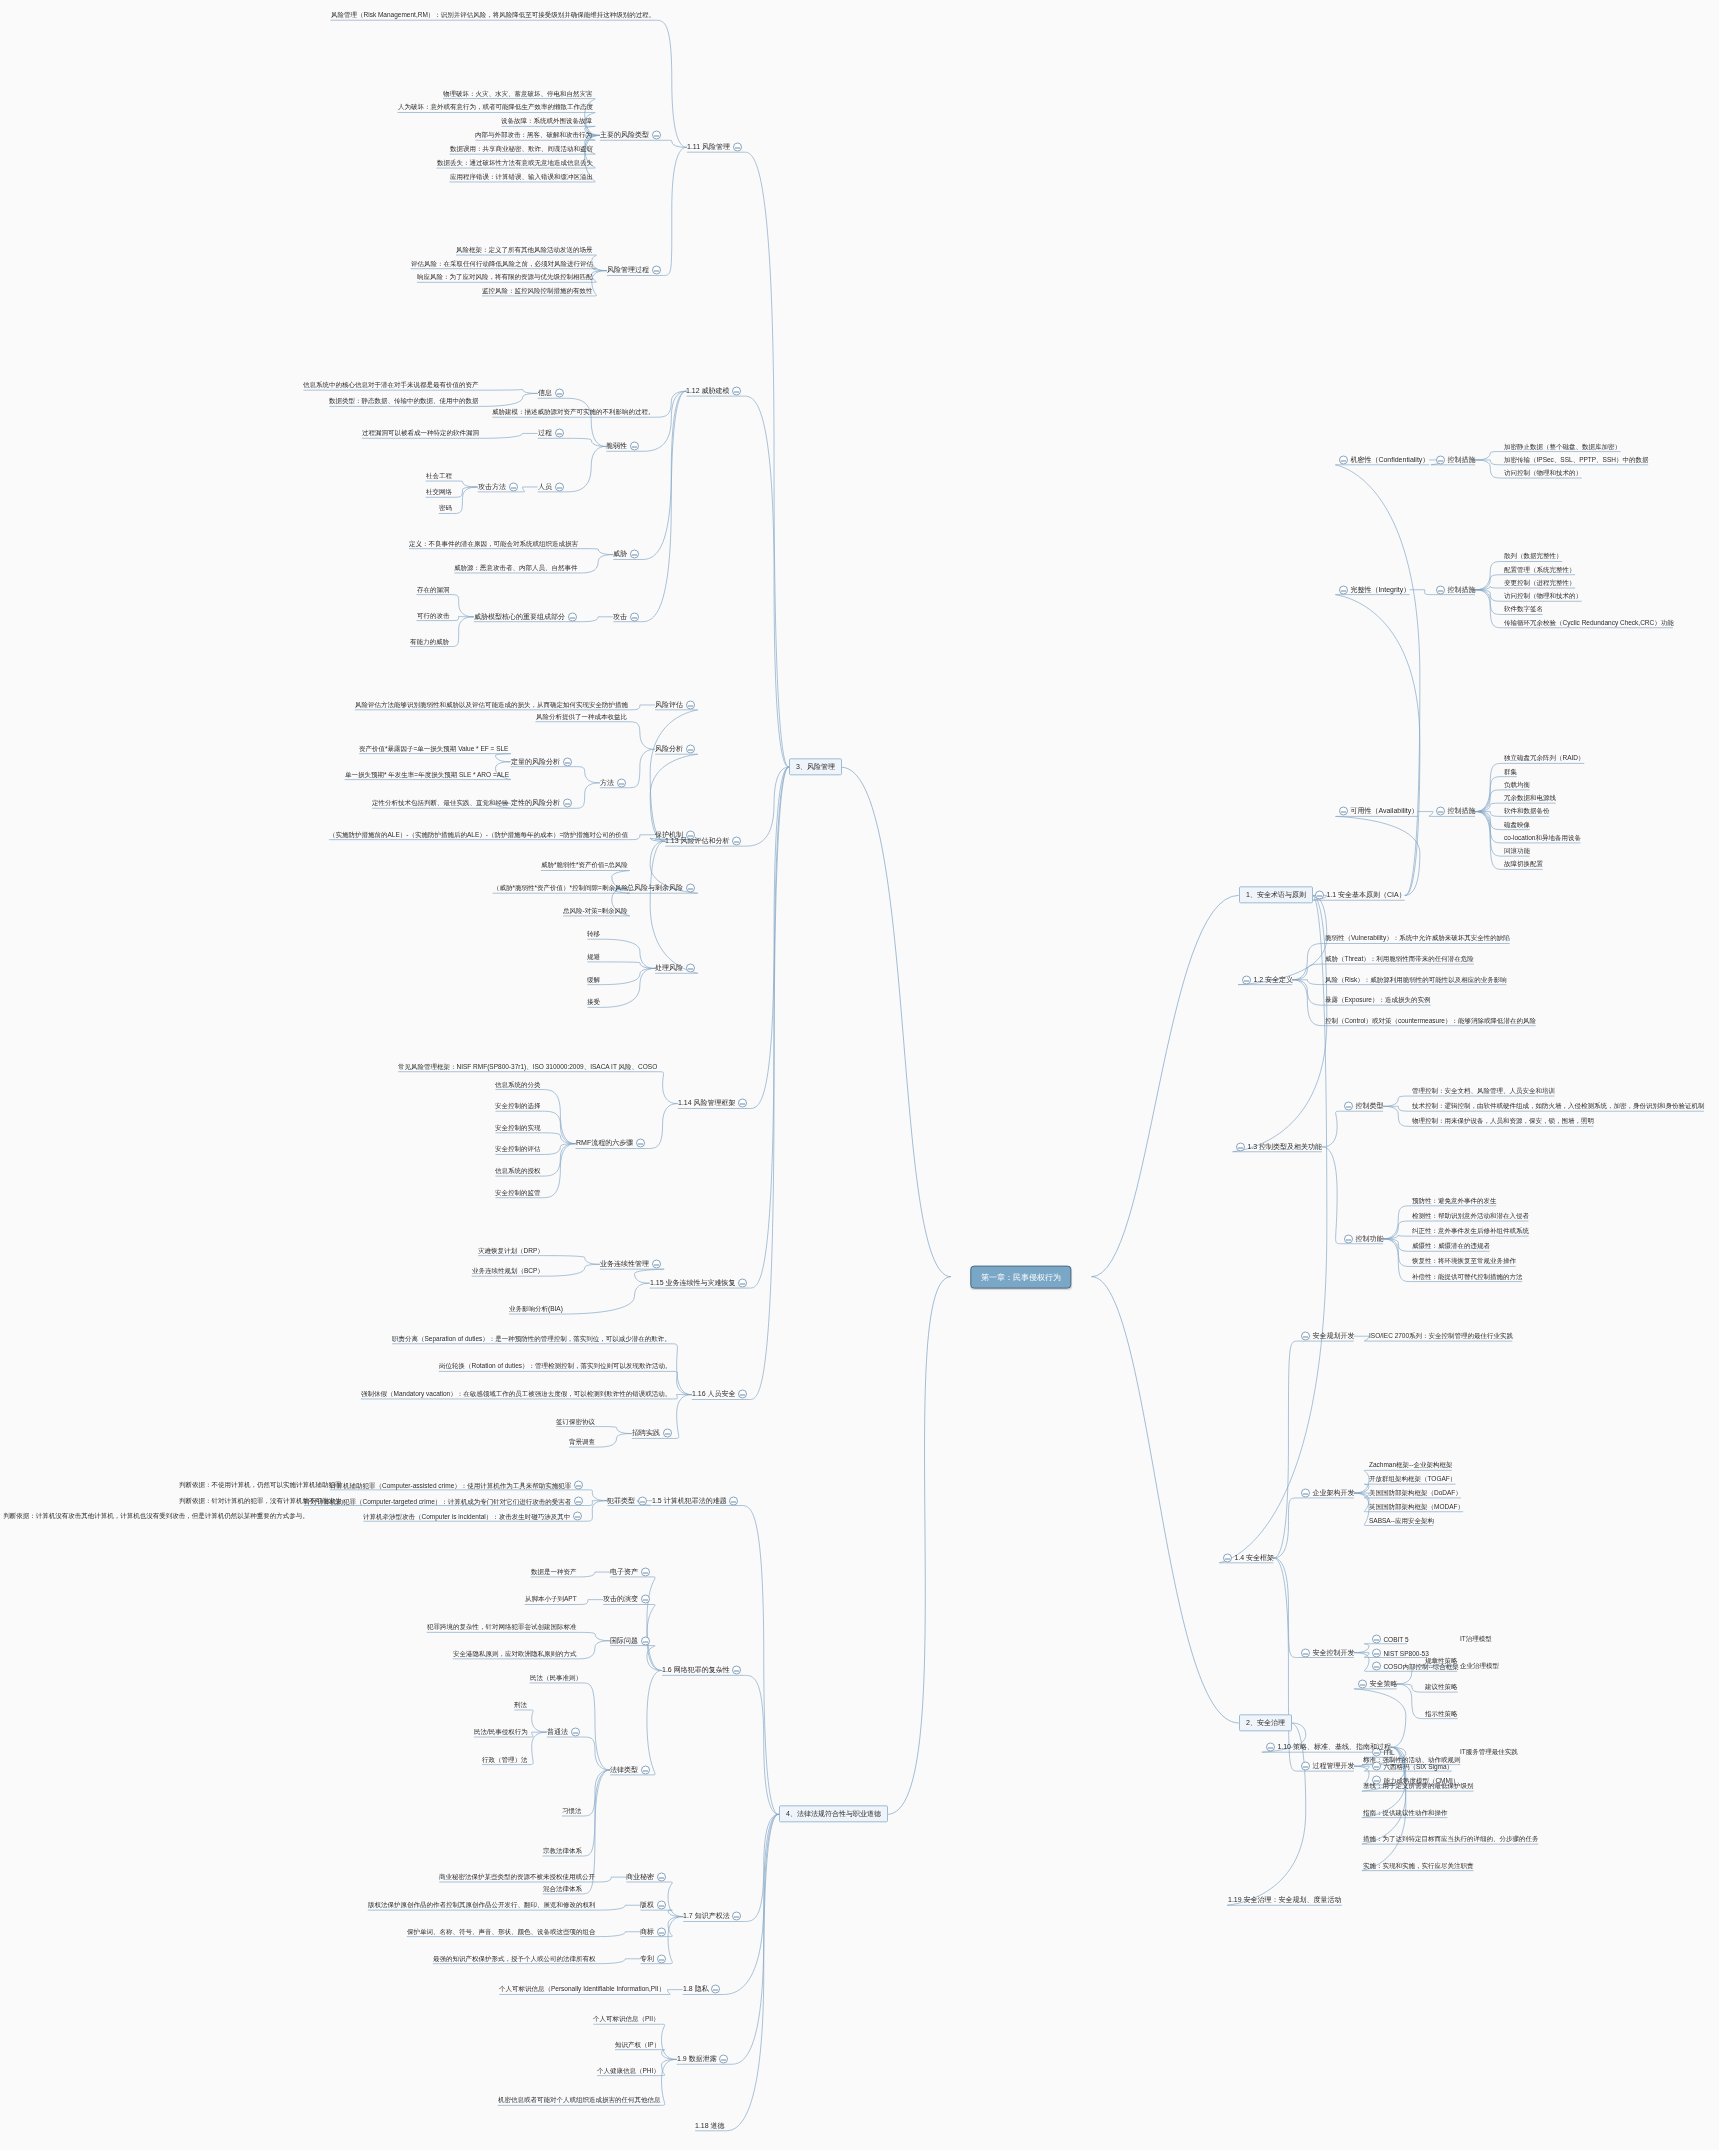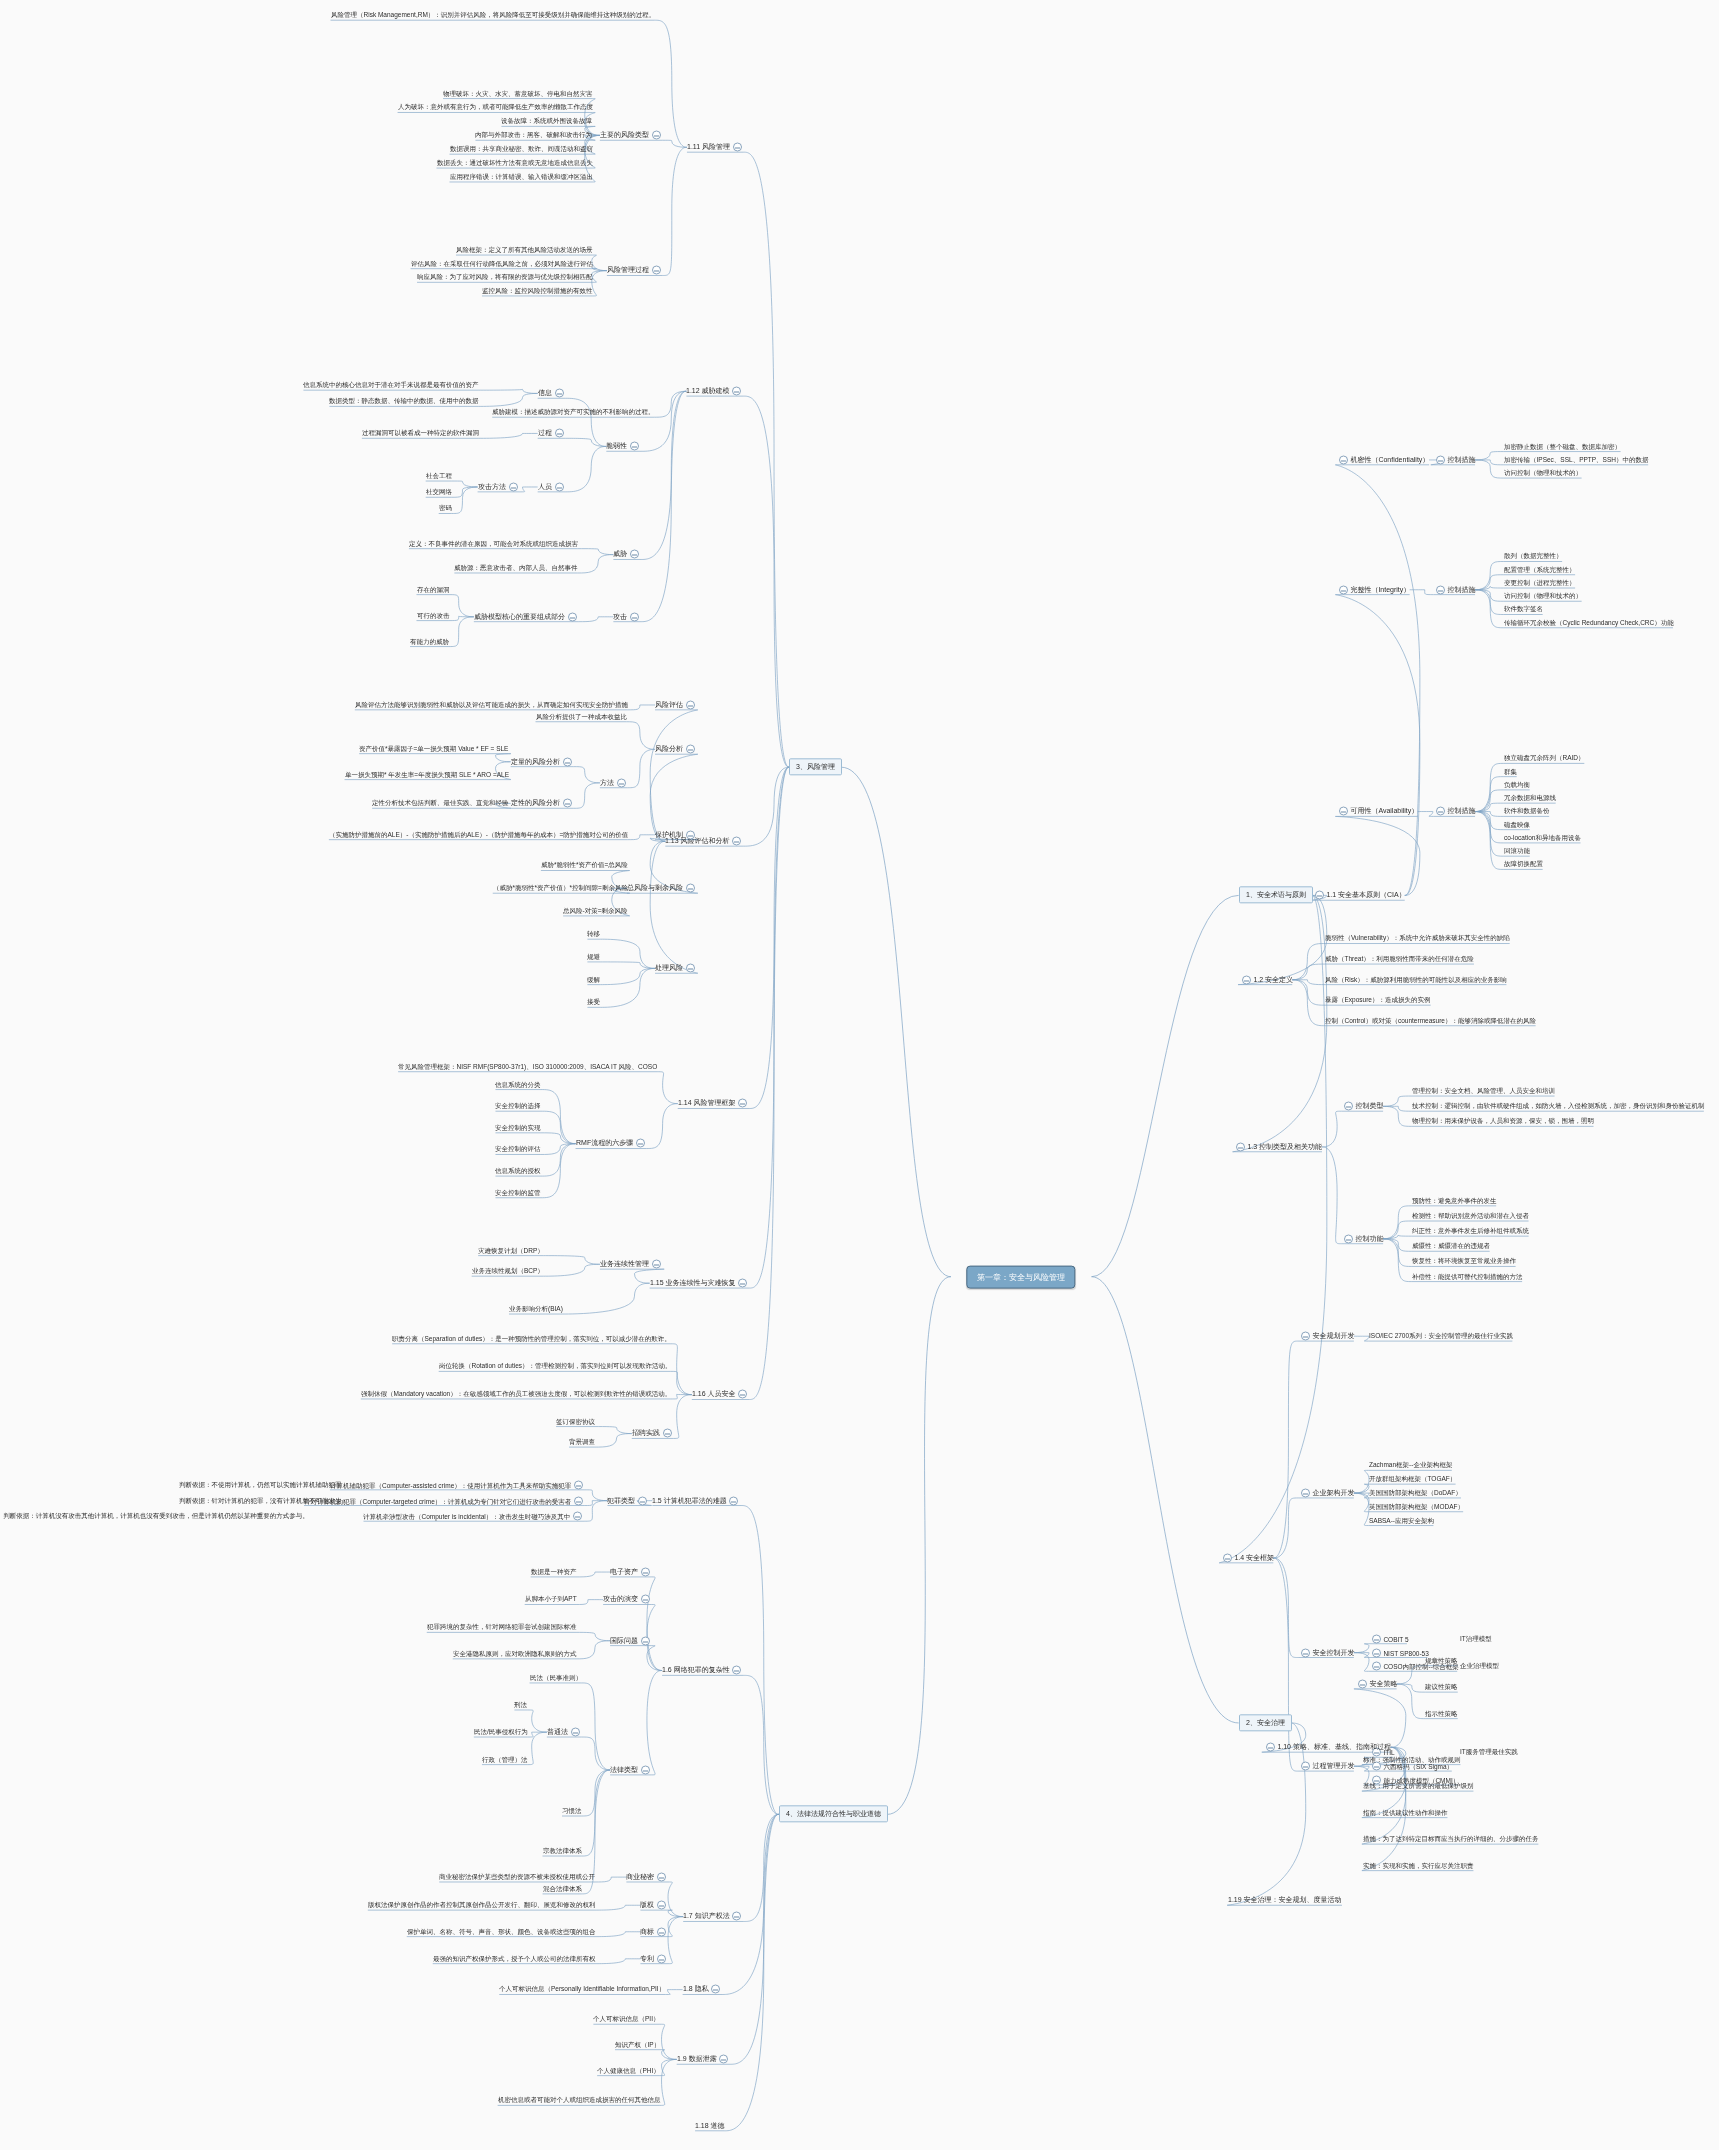--- a/index.html
+++ b/index.html
@@ -214,21 +214,21 @@
       <path d="M 1262 3687 L 1335 3687 C 1353 3687 1412 3687 1412 3516 C 1412 3354 1434 3354 1440 3354" fill="none" stroke="#7da3c4" stroke-width="1.2"></path>
       <path d="M 923 3687 L 1230 3687 C 1248 3687 1234 3687 1234 3678 C 1234 3678 1256 3678 1262 3678" fill="none" stroke="#7da3c4" stroke-width="1.2"></path>
       <path d="M 1251 3816 L 1350 3816 C 1368 3816 1412 3816 1412 3580.5 C 1412 3354 1434 3354 1440 3354" fill="none" stroke="#7da3c4" stroke-width="1.2"></path>
       <path d="M 1097 3742 L 1220 3742 C 1238 3742 1223 3742 1223 3770 C 1223 3807 1245 3807 1251 3807" fill="none" stroke="#7da3c4" stroke-width="1.2"></path>
       <path d="M 1137 3789 L 1220 3789 C 1238 3789 1223 3789 1223 3793.5 C 1223 3807 1245 3807 1251 3807" fill="none" stroke="#7da3c4" stroke-width="1.2"></path>
       <path d="M 1104 3837 L 1220 3837 C 1238 3837 1223 3837 1223 3817.5 C 1223 3807 1245 3807 1251 3807" fill="none" stroke="#7da3c4" stroke-width="1.2"></path>
       <path d="M 920 3892 L 1220 3892 C 1238 3892 1223 3892 1223 3845 C 1223 3807 1245 3807 1251 3807" fill="none" stroke="#7da3c4" stroke-width="1.2"></path>
       <path d="M 1285 3939 L 1340 3939 C 1358 3939 1412 3939 1412 3642 C 1412 3354 1434 3354 1440 3354" fill="none" stroke="#7da3c4" stroke-width="1.2"></path>
     </svg>
   <div id="nodes">
-      <div class="root" style="left: 1021px; top: 1277px;">第一章：安全与风险管理</div>
+      <div class="root" style="left: 1021px; top: 1277px;">第一章：民事侵权行为</div>
       <div class="lvl1" style="top: 895px; left: 1239px;">1、安全术语与原则</div>
       <div class="lvl1" style="top: 1723px; left: 1239px;">2、安全治理</div>
       <div class="lvl1" style="top: 767px; left: 789px;">3、风险管理</div>
       <div class="lvl1" style="top: 1814px; left: 779px;">4、法律法规符合性与职业道德</div>
       <div class="node r" style="top: 895px; left: 1312px;"><span class="collapse"></span><span class="txt">1.1 安全基本原则（CIA）</span></div>
       <div class="node r" style="top: 460px; left: 1336px;"><span class="collapse"></span><span class="txt">机密性（Confidentiality）</span></div>
       <div class="node r" style="top: 460px; left: 1433px;"><span class="collapse"></span><span class="txt">控制措施</span></div>
       <div class="node r small" style="top: 447px; left: 1504px;"><span class="txt">加密静止数据（整个磁盘、数据库加密）</span></div>
       <div class="node r small" style="top: 460px; left: 1504px;"><span class="txt">加密传输（IPSec、SSL、PPTP、SSH）中的数据</span></div>
       <div class="node r small" style="top: 473px; left: 1504px;"><span class="txt">访问控制（物理和技术的）</span></div>

